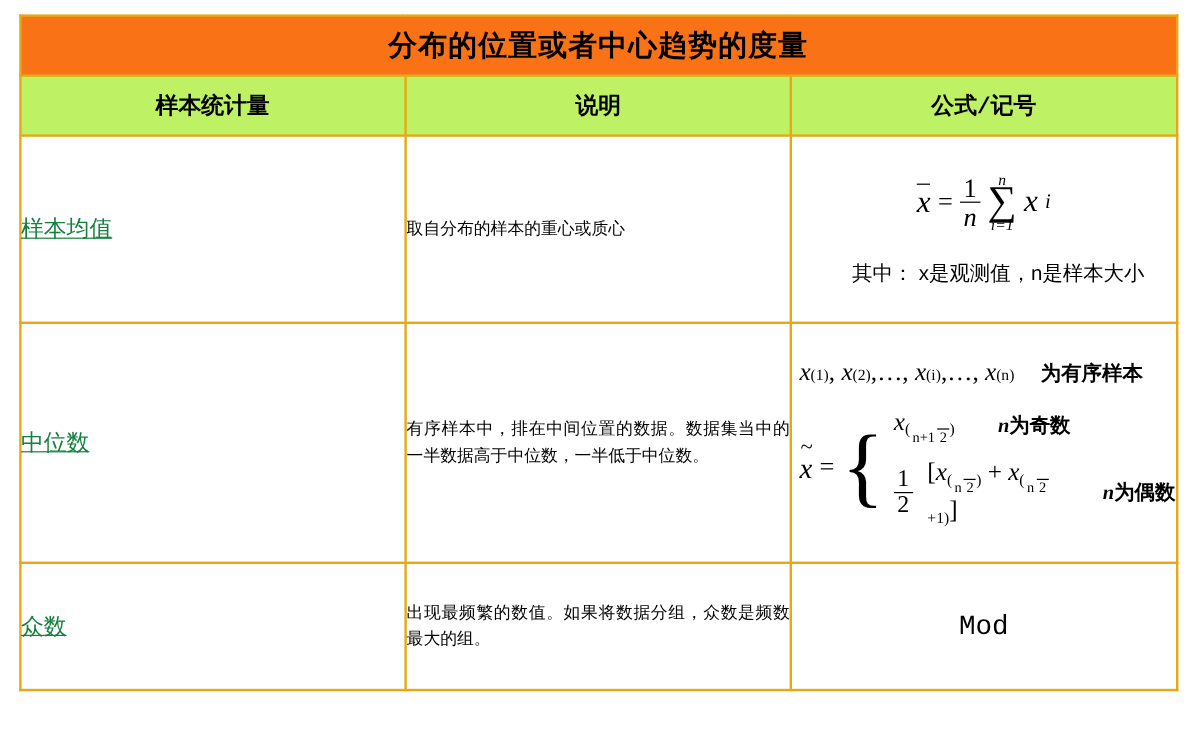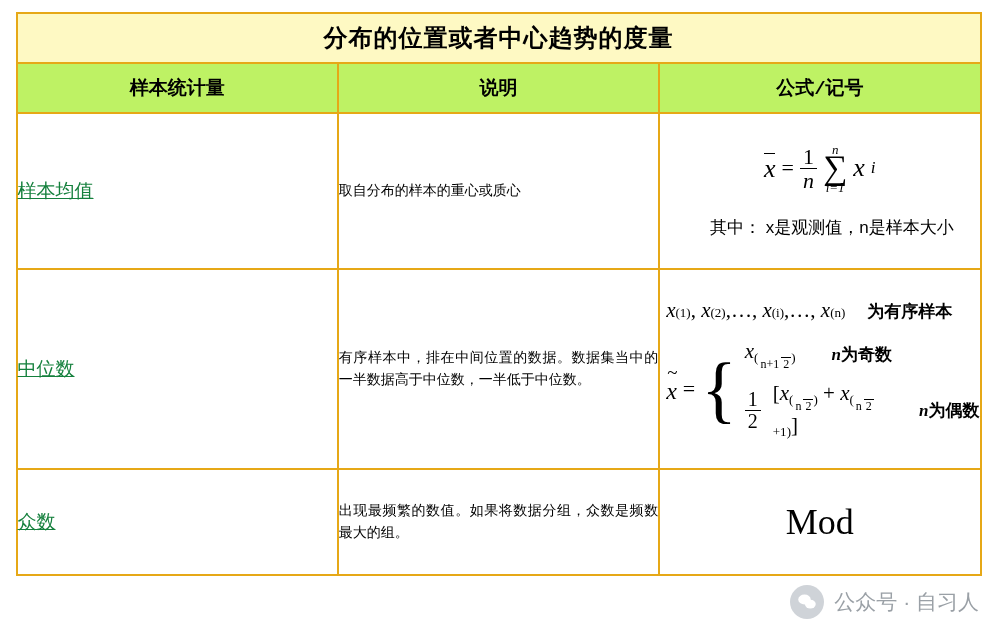--- a/index.html
+++ b/index.html
@@ -24,21 +24,21 @@
     width: 966px;
     margin: 12px auto 0 auto;
     table-layout: fixed;
   }
   table.stat-table td, table.stat-table th {
     border: 2px solid #e6a817;
     padding: 0;
     vertical-align: middle;
   }
   .title-cell {
-    background: #fef9c3;
+    background: #f97316;
     color: #000000;
     font-weight: bold;
     font-size: 24px;
     text-align: center;
     height: 48px;
     letter-spacing: 1px;
   }
   .head-cell {
     background: #bef264;
     color: #000000;
@@ -197,22 +197,22 @@
     flex-direction: row;
     align-items: center;
     font-size: 12px;
     line-height: 1.05;
     vertical-align: -0.45em;
   }
   .smallfrac .den { border-top: 1.2px solid #000; padding: 0 2px;}
   .smallfrac .num { padding: 0 2px;}
   .mod-text {
     text-align: center;
-    font-family: Liberation Serif, serif;
-    font-size: 36px;
+    font-family: Liberation Mono, monospace;
+    font-size: 23px;
   }
 
   
   .watermark {
     position: absolute;
     right: 18px;
     bottom: 12px;
     display: flex;
     align-items: center;
     gap: 10px;
@@ -330,23 +330,14 @@
       <tr class="row-mode">
         <td class="name-cell">众数</td>
         <td class="desc-cell">出现最频繁的数值。如果将数据分组，众数是频数最大的组。</td>
         <td class="formula-cell">
           <div class="mod-text">Mod</div>
         </td>
       </tr>
     </tbody>
   </table>
 
-  <div class="watermark">
-    <span class="wm-badge">
-      <svg width="20" height="20" viewBox="0 0 24 24" fill="#ffffff" aria-hidden="true">
-        <ellipse cx="9" cy="9" rx="7.5" ry="6"></ellipse>
-        <ellipse cx="16" cy="14.5" rx="6.5" ry="5.2"></ellipse>
-      </svg>
-    </span>
-    <span>公众号 · 自习人</span>
-  </div>
 
 </div>
 
 </body></html>

